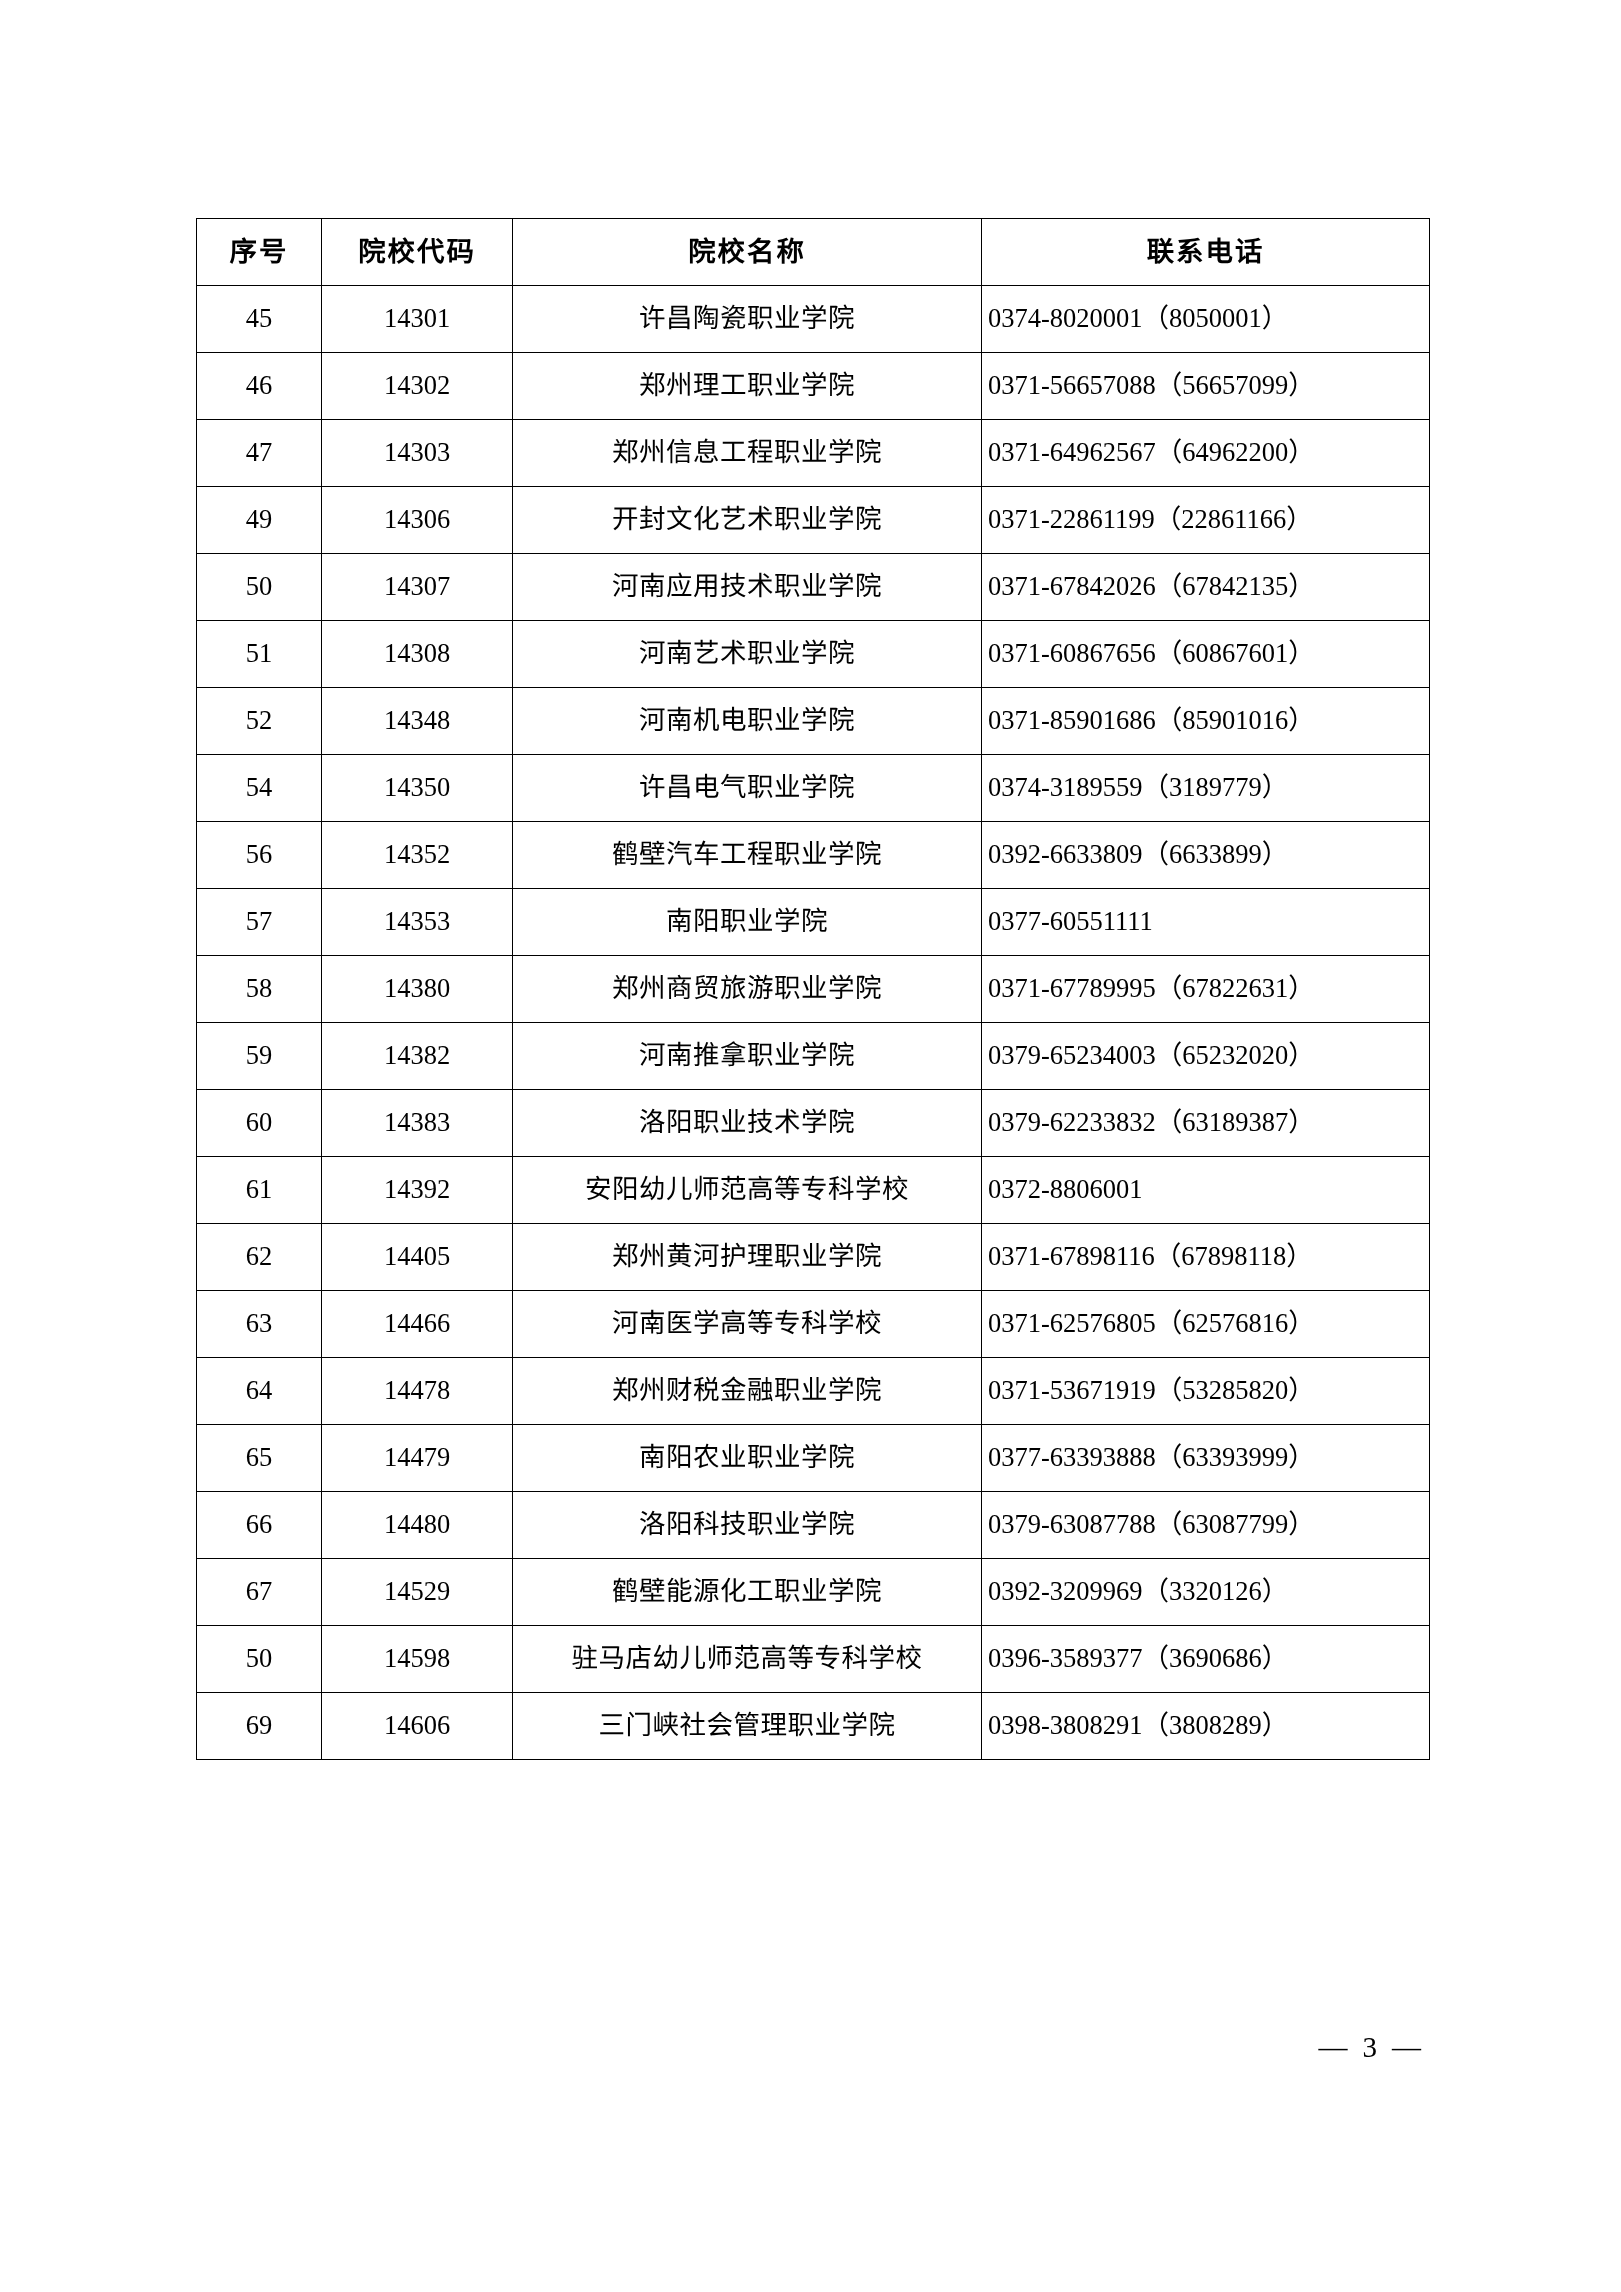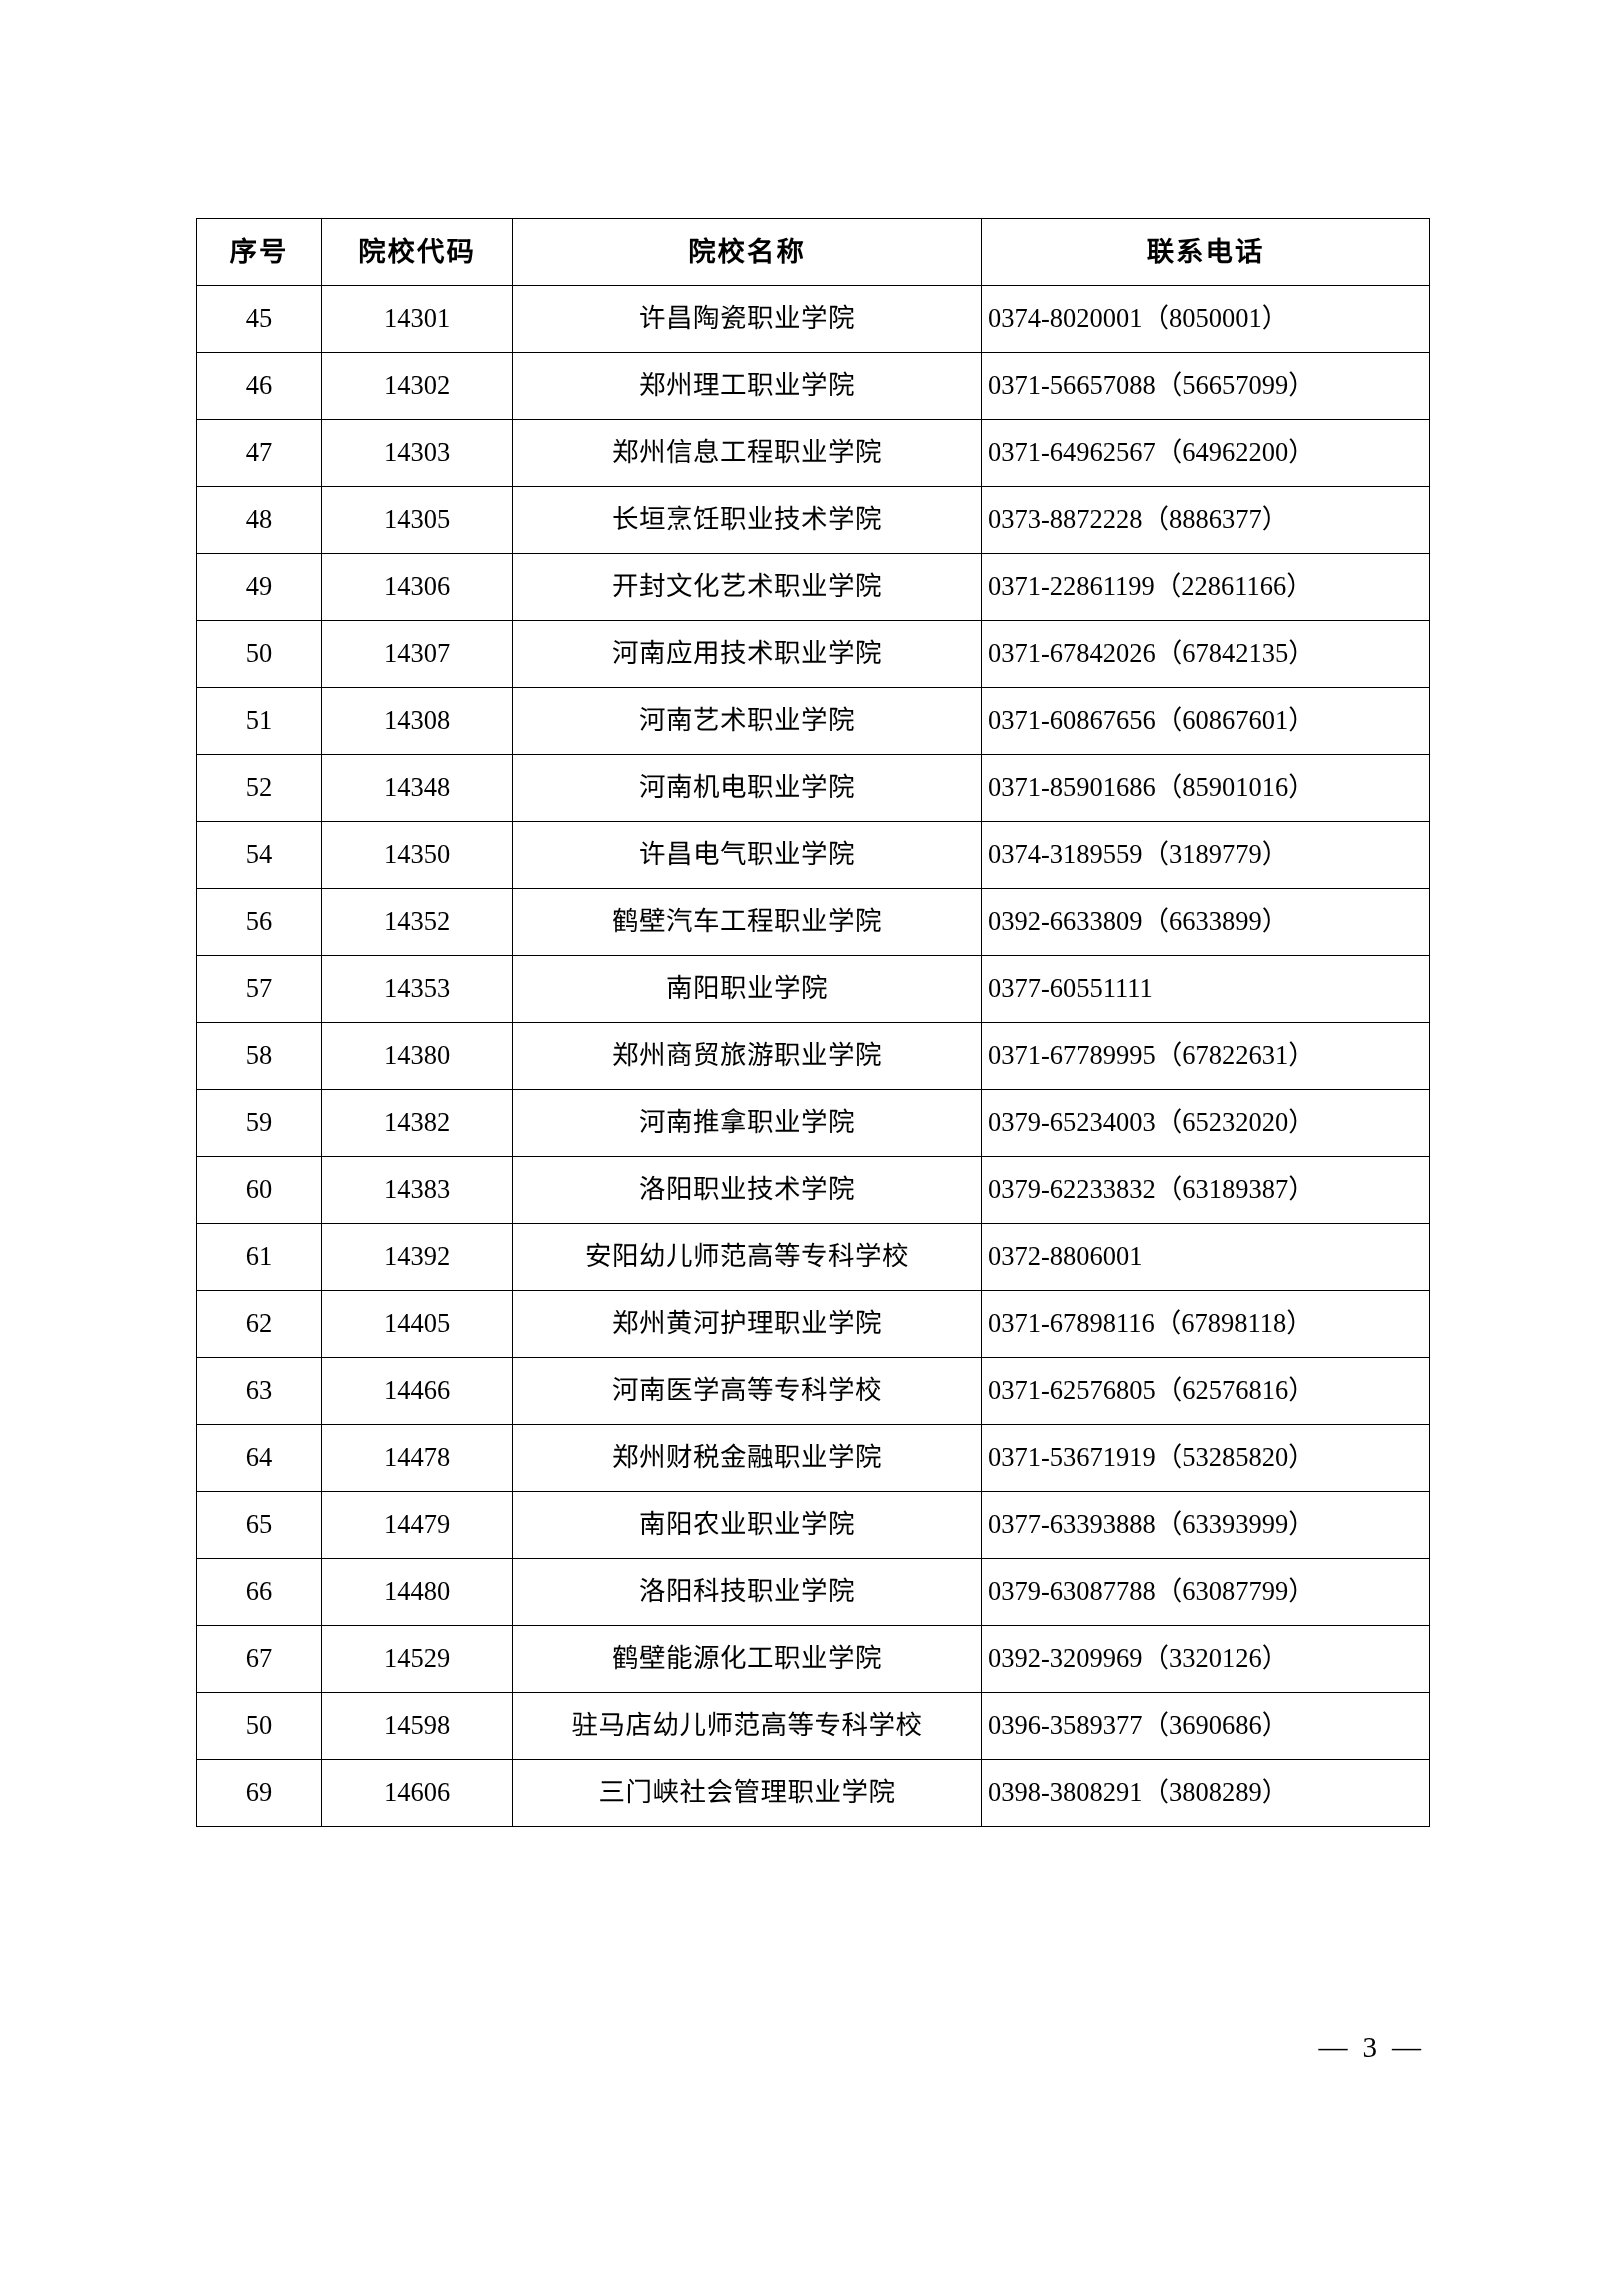--- a/index.html
+++ b/index.html
@@ -119,26 +119,20 @@
             <td class="name">郑州理工职业学院</td>
             <td class="phone">0371-56657088（56657099）</td>
           </tr>
           <tr>
             <td class="idx">47</td>
             <td class="code">14303</td>
             <td class="name">郑州信息工程职业学院</td>
             <td class="phone">0371-64962567（64962200）</td>
           </tr>
           <tr>
-            <td class="idx">48</td>
-            <td class="code">14305</td>
-            <td class="name">长垣烹饪职业技术学院</td>
-            <td class="phone">0373-8872228（8886377）</td>
-          </tr>
-          <tr>
             <td class="idx">49</td>
             <td class="code">14306</td>
             <td class="name">开封文化艺术职业学院</td>
             <td class="phone">0371-22861199（22861166）</td>
           </tr>
           <tr>
             <td class="idx">50</td>
             <td class="code">14307</td>
             <td class="name">河南应用技术职业学院</td>
             <td class="phone">0371-67842026（67842135）</td>

